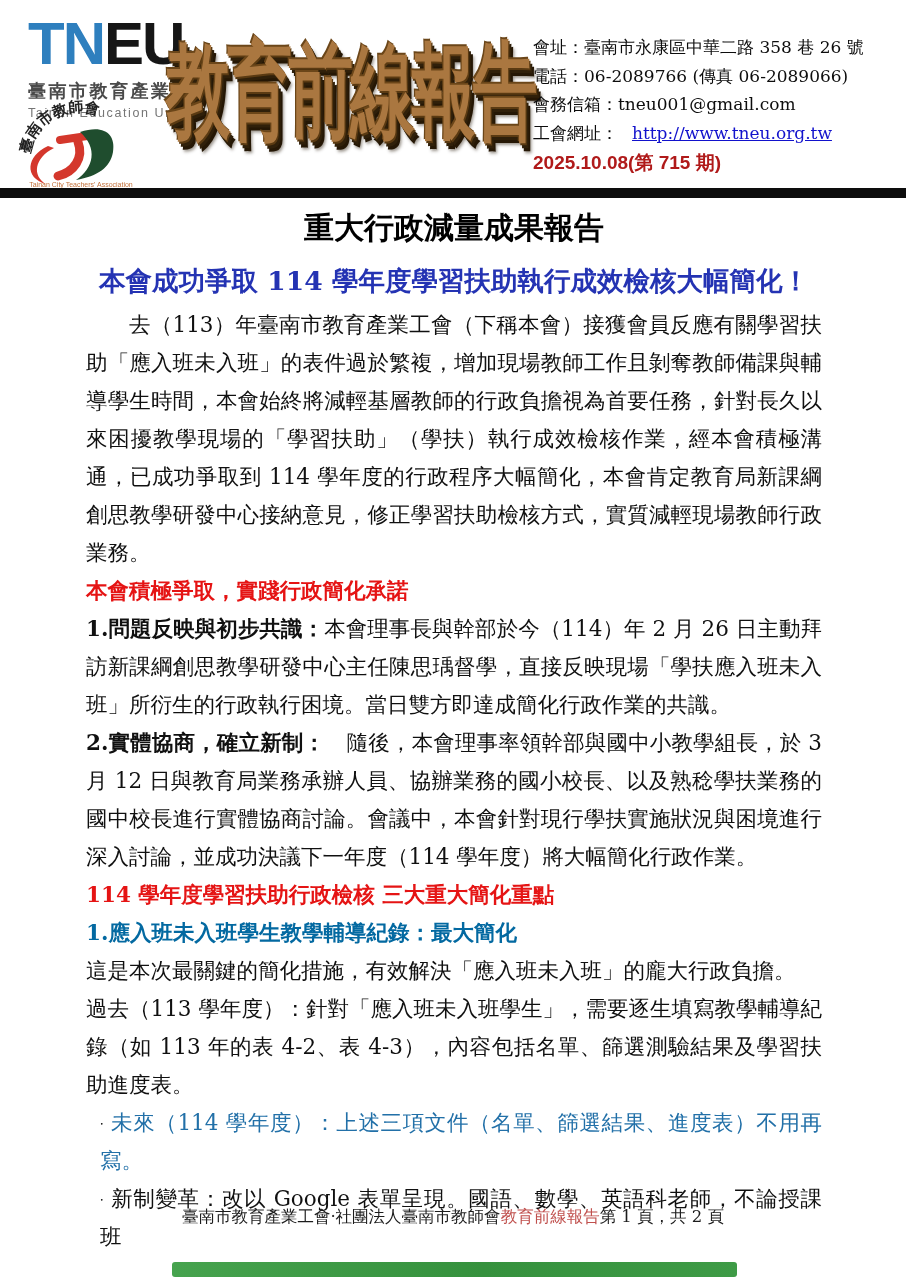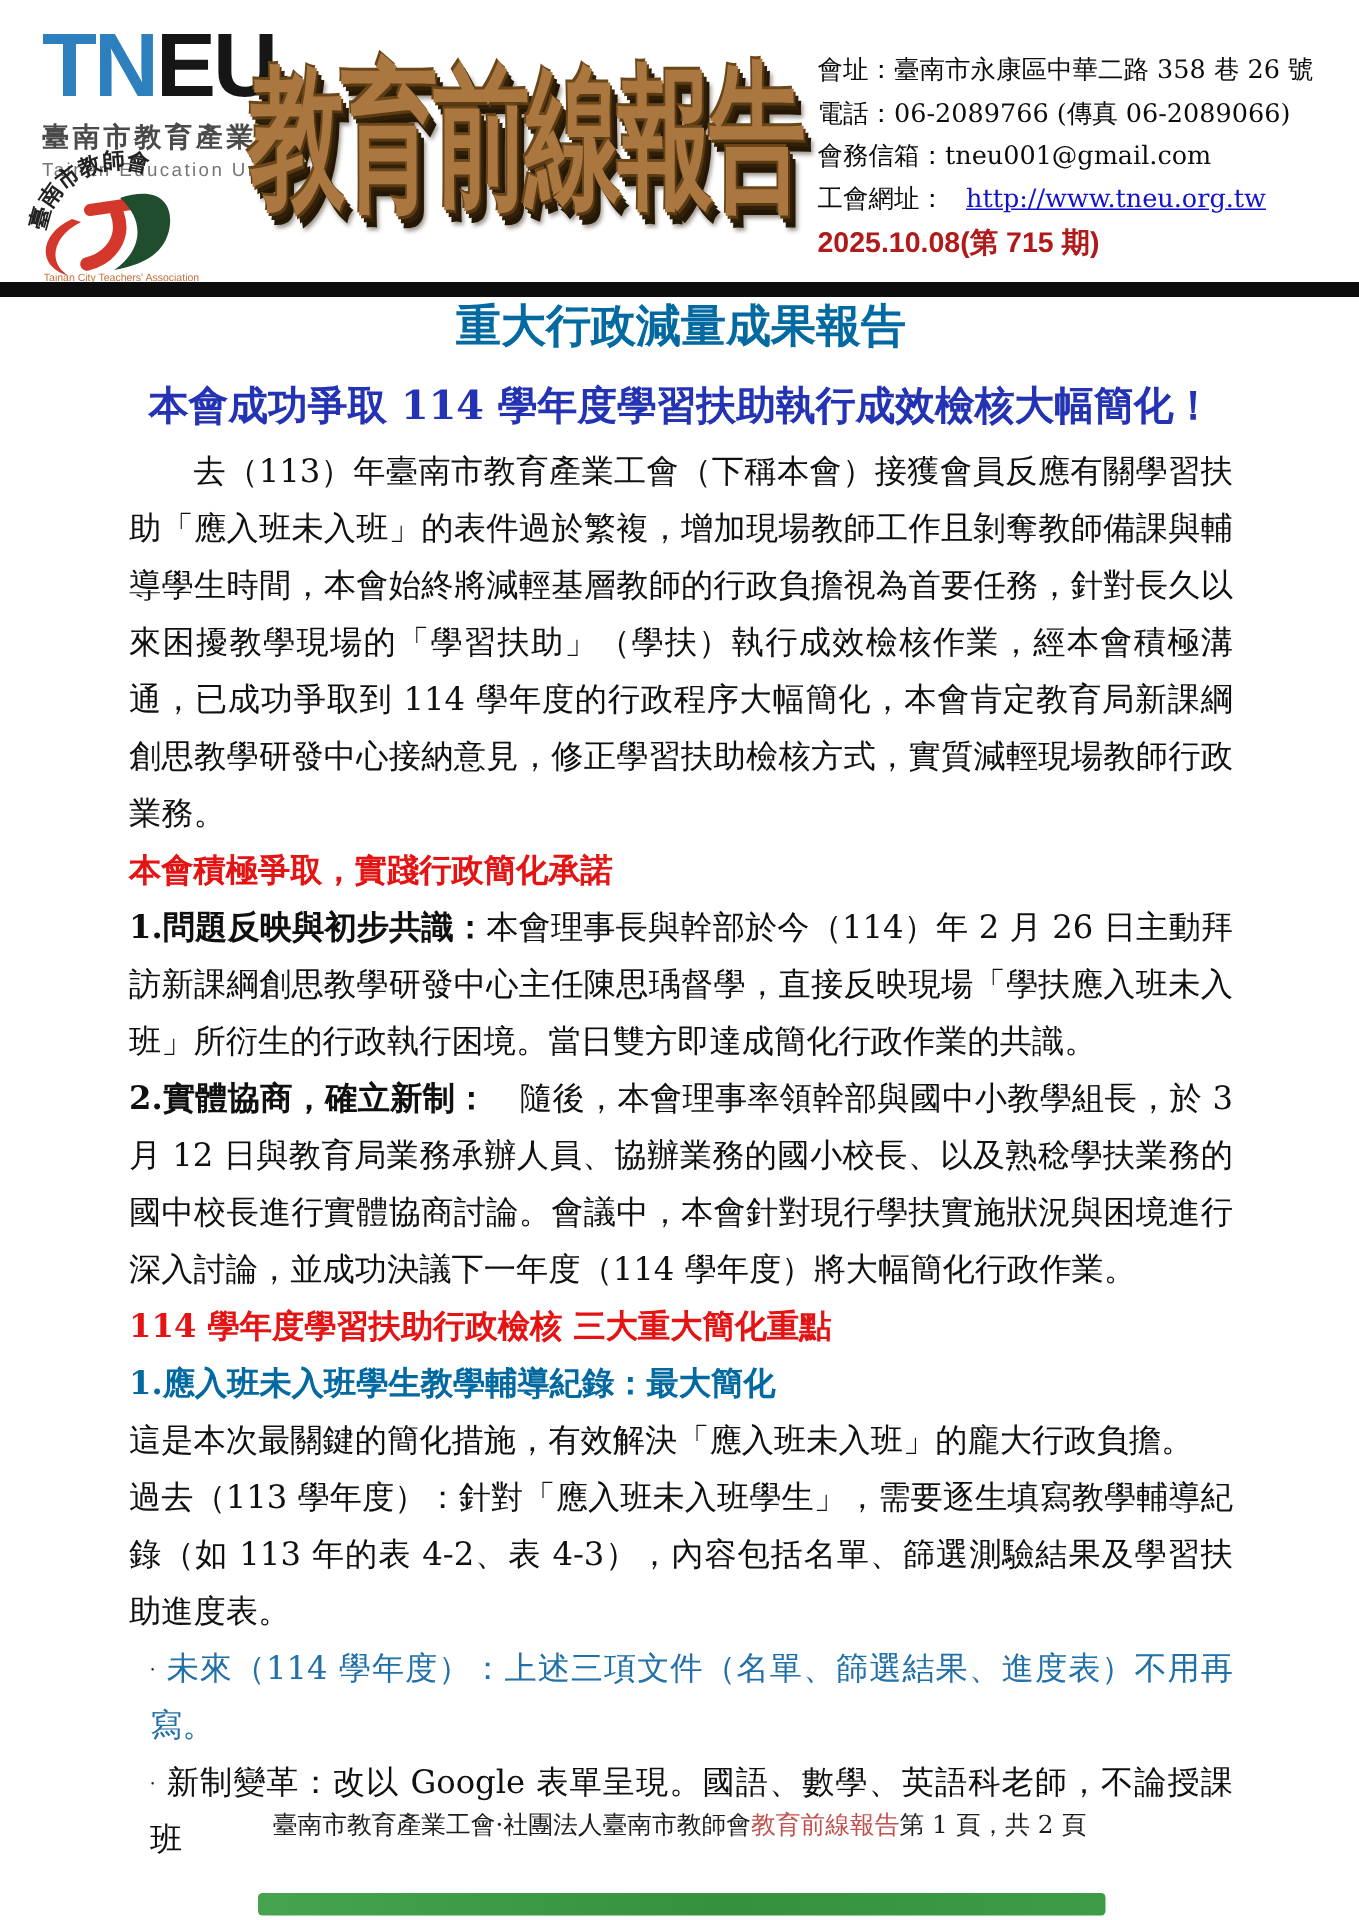--- a/index.html
+++ b/index.html
@@ -17,34 +17,34 @@
   .org-zh { font-family:"Liberation Sans",sans-serif; font-size:18px; font-weight:600; letter-spacing:2.5px; color:#4a4a4a; margin-top:5px; white-space:nowrap; }
   .org-en { font-family:"Liberation Sans",sans-serif; font-size:12.5px; letter-spacing:1.6px; color:#757575; margin-top:3px; white-space:nowrap; }
   .assoc-logo { position:absolute; left:14px; top:96px; width:134px; height:92px; }
   .masthead-title {
     position:absolute; left:166px; top:22px; width:600px; white-space:nowrap;
     font-weight:bold; font-size:104px; line-height:1.32; letter-spacing:-5px;
     color:#aa7740;
     transform:scaleX(.62); transform-origin:left top;
     text-shadow:-2px -2px 0 #6b4619, 2px 2px 0 #5a3a12, 5px 5px 0 #30200a, 8px 8px 0 #251705, 10px 10px 4px rgba(35,22,5,.45);
   }
-  .contact { position:absolute; left:545px; top:33px; width:356px; font-size:17px; line-height:28.5px; color:#0d0d0d; }
+  .contact { position:absolute; left:533px; top:33px; width:356px; font-size:17px; line-height:28.5px; color:#0d0d0d; }
   .contact-row { white-space:nowrap; }
   .link-blue { color:#1212cc; font-weight:400; text-decoration:underline; }
   .link-black { color:#0d0d0d; font-weight:600; text-decoration:underline; }
   .gap { display:inline-block; width:14px; }
   .issue-date { color:#b01a1a; font-weight:bold; font-size:19px; margin-top:2px; font-family:"Liberation Sans",sans-serif; }
   .divider-bar { position:absolute; left:0; top:188px; width:906px; height:10px; background:#0d0d0d; }
   
   .body-col {
     position:absolute; left:0; top:198px; width:906px;
     padding:0 84px 0 86px; font-size:21.5px; line-height:38px;
     text-align:justify; color:#101010;
   }
-  .h1-title { font-size:30px; line-height:40px; color:#0369a1; font-weight:bold; text-align:center; }
+  .h1-title { font-size:30px; line-height:40px; color:#000000; font-weight:bold; text-align:center; margin-top:10px; }
   .h2-title { font-size:26.5px; line-height:38px; color:#2433b3; font-weight:bold; text-align:center; margin-top:14px; margin-bottom:6px; }
   .para-indent { text-indent:2em; }
   .red-head { color:#e51414; font-weight:bold; }
   .teal-head { color:#0369a1; font-weight:bold; }
   .item-label { font-weight:bold; }
   .bullet { padding-left:14px; }
   .bullet-marker { font-size:13px; vertical-align:3px; padding-right:7px; color:#222; }
   .bullet-blue { color:#2270a8; }
   
   .page-footer { position:absolute; left:0; top:1205px; width:906px; text-align:center; font-size:16.5px; line-height:24px; color:#1c1c1c; }

